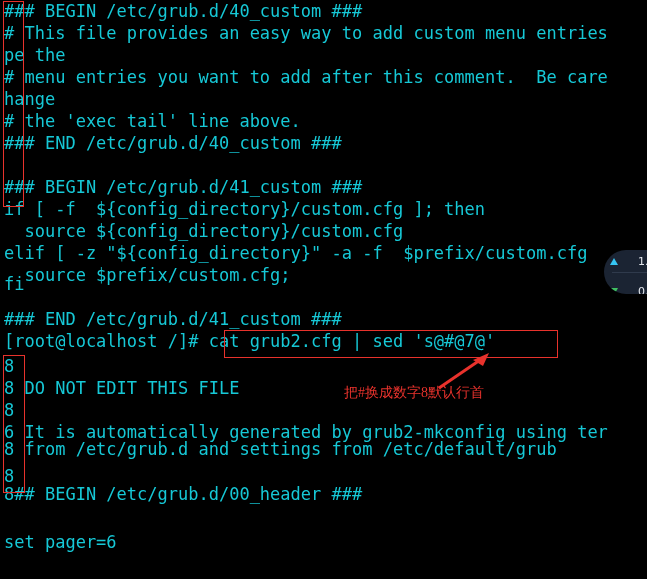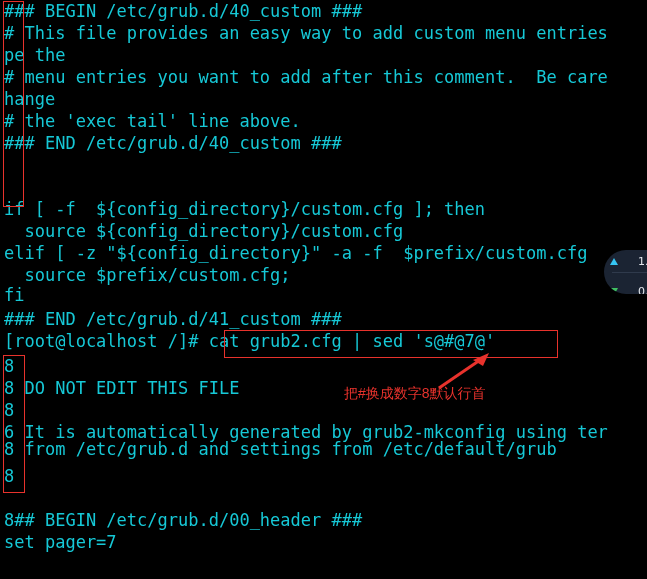--- a/index.html
+++ b/index.html
@@ -66,21 +66,21 @@
 
   
   #annotation {
     position: absolute;
     left: 344px;
     top: 384px;
     color: #e8322c;
     font-size: 14px;
     line-height: 18px;
     white-space: pre;
-    font-family: Liberation Sans, sans-serif;
+    font-family: Liberation Serif, serif;
   }
 
   
   #arrow {
     position: absolute;
     left: 435px;
     top: 352px;
     width: 60px;
     height: 38px;
     pointer-events: none;
@@ -143,36 +143,37 @@
 
   <div id="terminal">
     <div class="line cyan" style="top:0px">### BEGIN /etc/grub.d/40_custom ###</div>
     <div class="line cyan" style="top:22px"># This file provides an easy way to add custom menu entries</div>
     <div class="line cyan" style="top:44px">pe the</div>
     <div class="line cyan" style="top:66px"># menu entries you want to add after this comment.  Be care</div>
     <div class="line cyan" style="top:88px">hange</div>
     <div class="line cyan" style="top:110px"># the 'exec tail' line above.</div>
     <div class="line cyan" style="top:132px">### END /etc/grub.d/40_custom ###</div>
     <div class="line cyan" style="top:154px"></div>
+    <div class="line cyan" style="top:176px">### BEGIN /etc/grub.d/41_custom ###</div>
     <div class="line cyan" style="top:198px">if [ -f  ${config_directory}/custom.cfg ]; then</div>
     <div class="line cyan" style="top:220px">  source ${config_directory}/custom.cfg</div>
     <div class="line cyan" style="top:242px">elif [ -z "${config_directory}" -a -f  $prefix/custom.cfg</div>
     <div class="line cyan" style="top:264px">  source $prefix/custom.cfg;</div>
-    <div class="line cyan" style="top:284px">fi</div>
+    <div class="line cyan" style="top:273px">fi</div>
     <div class="line cyan" style="top:308px">### END /etc/grub.d/41_custom ###</div>
     <div class="line cyan" style="top:330px">[root@localhost /]# cat grub2.cfg | sed 's@#@7@'</div>
     <div class="line cyan" style="top:355px">8</div>
     <div class="line cyan" style="top:377px">8 DO NOT EDIT THIS FILE</div>
     <div class="line cyan" style="top:399px">8</div>
     <div class="line cyan" style="top:421px">6 It is automatically generated by grub2-mkconfig using ter</div>
     <div class="line cyan" style="top:438px">8 from /etc/grub.d and settings from /etc/default/grub</div>
     <div class="line cyan" style="top:465px">8</div>
     <div class="line cyan" style="top:487px"></div>
-    <div class="line cyan" style="top:509px">8## BEGIN /etc/grub.d/00_header ###</div>
-    <div class="line cyan" style="top:531px">set pager=7</div>
+    <div class="line cyan" style="top:483px">8## BEGIN /etc/grub.d/00_header ###</div>
+    <div class="line cyan" style="top:531px">set pager=6</div>
   </div>
 
   <div class="redbox" id="box-left-hash"></div>
   <div class="redbox" id="box-cmd"></div>
   <div class="redbox" id="box-eight-col"></div>
 
   <svg id="arrow" viewBox="0 0 60 38">
     <line x1="4" y1="36" x2="48" y2="6" stroke="#e8322c" stroke-width="3"></line>
     <polygon points="54,1 38,8 48,14" fill="#e8322c"></polygon>
   </svg>

